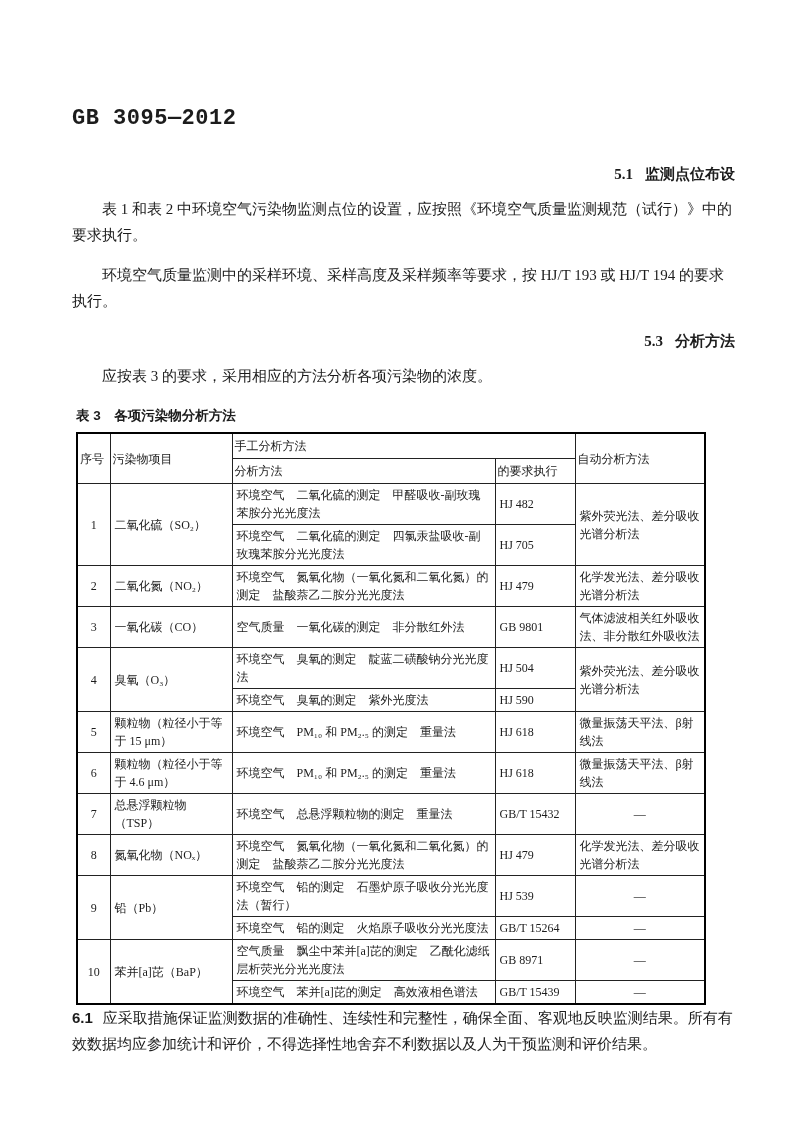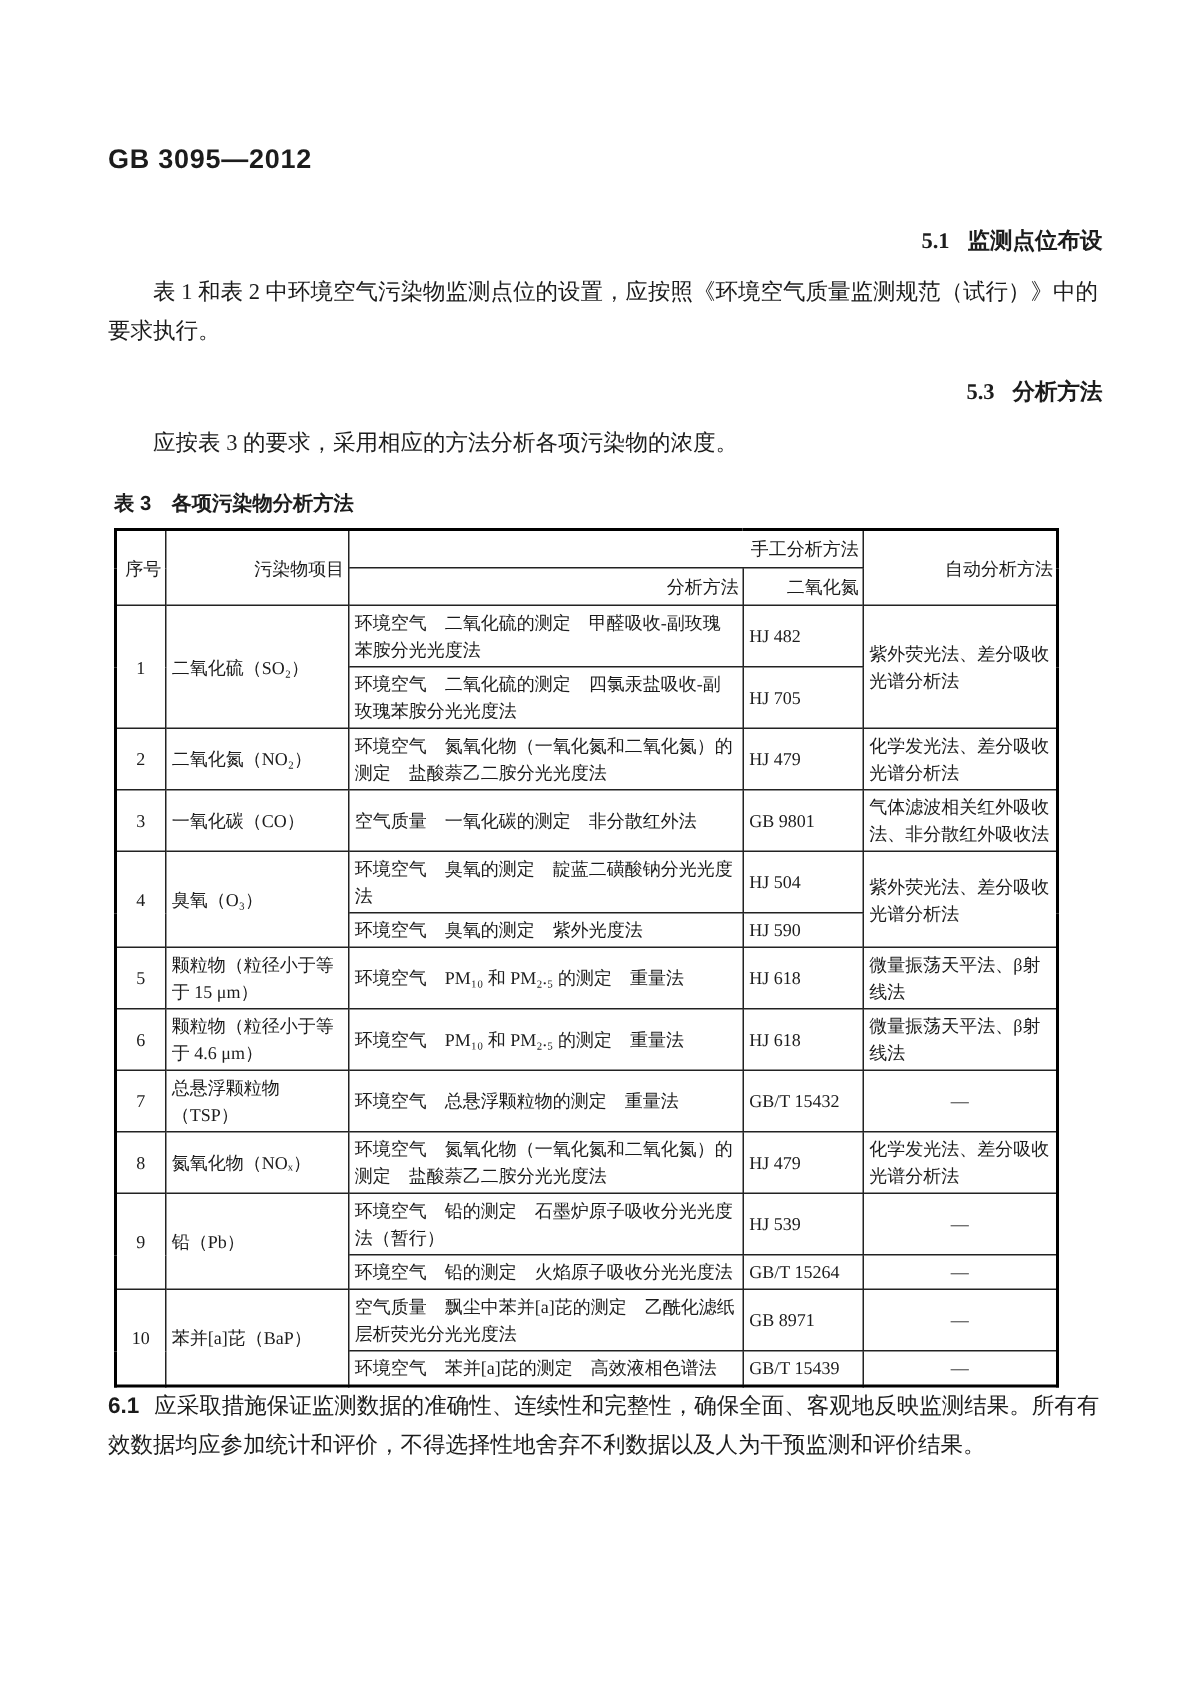--- a/index.html
+++ b/index.html
@@ -12,25 +12,25 @@
     height: 1122px;
     position: relative;
     color: #1c1c1c;
     font-family: "Liberation Serif", "DejaVu Serif", serif;
     overflow: hidden;
   }
   .page {
     padding: 96px 58px 0 72px;
   }
   .doc-code {
-    font-family: Liberation Sans, sans-serif;
-    font-weight: bold;
-    font-size: 18px;
+    font-family: Liberation Mono, monospace;
+    font-weight: bold;
+    font-size: 22px;
     letter-spacing: 0.5px;
-    margin: 0 0 34px 0;
+    margin: 10px 0 34px 0;
   }
   .sec-heading {
     font-family: Liberation Serif, serif;
     font-weight: bold;
     font-size: 15px;
     margin: 18px 0 12px 0;
     text-align: right;
   }
   .sec-heading .sec-num { margin-right: 12px; }
   .body-para {
@@ -59,21 +59,21 @@
   }
   table.analysis th, table.analysis td {
     border: 1px solid #222;
     padding: 2px 4px;
     vertical-align: middle;
     font-weight: normal;
     text-align: left;
     overflow: hidden;
   }
   table.analysis th {
-    text-align: right;
+    text-align: left;
     padding: 3px 2px;
   }
   table.analysis td.center { text-align: center; }
   col.c-seq { width: 33px; }
   col.c-pollutant { width: 122px; }
   col.c-method { width: 263px; }
   col.c-code { width: 80px; }
   col.c-auto { width: 130px; }
   .sec6-heading {
     font-family: "Liberation Sans", "DejaVu Sans", sans-serif;
@@ -99,20 +99,21 @@
 
 <div class="page">
 
   <div class="doc-code">GB 3095—2012</div>
 
   <div class="sec-heading">
     <span class="sec-num">5.1</span><span>监测点位布设</span>
   </div>
   <p class="body-para">表 1 和表 2 中环境空气污染物监测点位的设置，应按照《环境空气质量监测规范（试行）》中的要求执行。</p>
 
+  <p class="body-para">环境空气质量监测中的采样环境、采样高度及采样频率等要求，按 HJ/T 193 或 HJ/T 194 的要求执行。</p>
 
   <div class="sec-heading">
     <span class="sec-num">5.3</span><span>分析方法</span>
   </div>
   <p class="body-para">应按表 3 的要求，采用相应的方法分析各项污染物的浓度。</p>
 
   <div class="table-title">表 3　各项污染物分析方法</div>
 
   <table class="analysis">
     <colgroup>
@@ -124,21 +125,21 @@
     </colgroup>
     <thead>
       <tr>
         <th rowspan="2">序号</th>
         <th rowspan="2">污染物项目</th>
         <th colspan="2">手工分析方法</th>
         <th rowspan="2">自动分析方法</th>
       </tr>
       <tr>
         <th>分析方法</th>
-        <th>二氧化氮</th>
+        <th>的要求执行</th>
       </tr>
     </thead>
     <tbody>
         <tr>
           <td rowspan="2" class="center">1</td>
           <td rowspan="2">二氧化硫（SO₂）</td>
           <td>环境空气　二氧化硫的测定　甲醛吸收-副玫瑰苯胺分光光度法</td>
           <td>HJ 482</td>
           <td rowspan="2">紫外荧光法、差分吸收光谱分析法</td>
         </tr>

